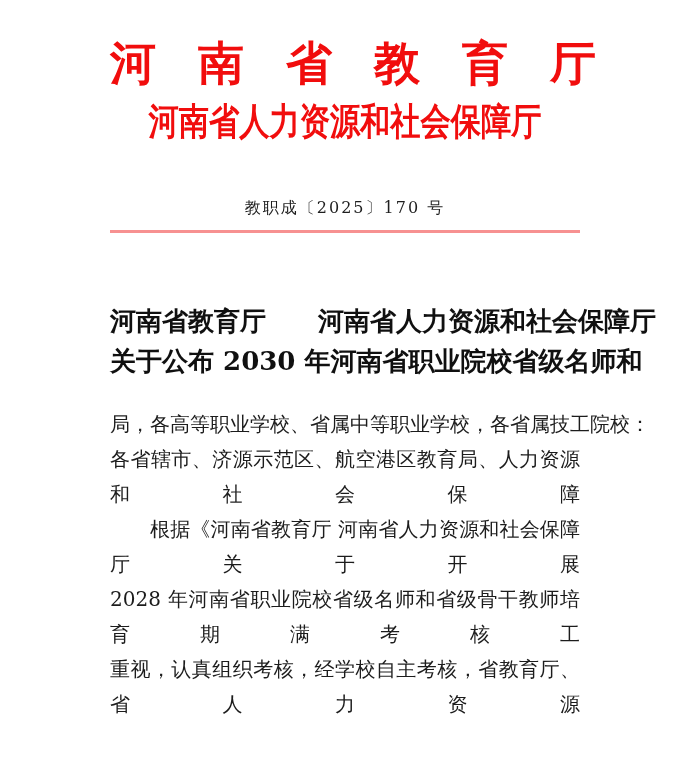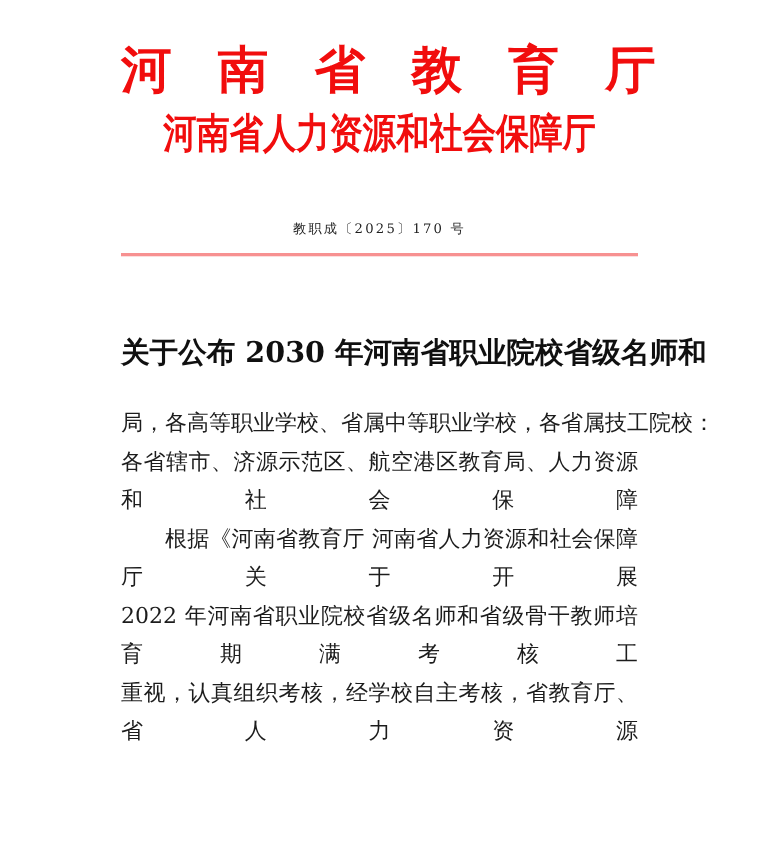--- a/index.html
+++ b/index.html
@@ -40,21 +40,21 @@
   .agency2 .condense {
     display: inline-block;
     transform: scale(0.84, 1.03);
     transform-origin: 50% 50%;
   }
 
   
   .doc-number {
     margin-top: 46px;
     text-align: center;
-    font-size: 12px;
+    font-size: 16px;
     line-height: 24px;
     color: #1e1e1e;
     letter-spacing: 2px;
   }
 
   
   .red-divider {
     margin-top: 10px;
     height: 3px;
     background: #f79191;
@@ -101,25 +101,26 @@
     <div class="agency2">
       <span class="condense">河南省人力资源和社会保障厅</span>
     </div>
   </div>
 
   <div class="doc-number">教职成〔2025〕170 号</div>
 
   <div class="red-divider"></div>
 
   <div class="notice-title">
+    <div class="t-line">河南省教育厅　　河南省人力资源和社会保障厅</div>
     <div class="t-line">关于公布 2030 年河南省职业院校省级名师和</div>
   </div>
 
   <div class="body-text">
     <div class="b-line">局，各高等职业学校、省属中等职业学校，各省属技工院校：</div>
     <div class="b-line j">各省辖市、济源示范区、航空港区教育局、人力资源和社会保障</div>
     <div class="b-line j indent">根据《河南省教育厅 河南省人力资源和社会保障厅关于开展</div>
-    <div class="b-line j">2022 年河南省职业院校省级名师和省级骨干教师培育期满考核工</div>
+    <div class="b-line j">2028 年河南省职业院校省级名师和省级骨干教师培育期满考核工</div>
     <div class="b-line j">重视，认真组织考核，经学校自主考核，省教育厅、省人力资源</div>
 
   </div>
 
 </div>
 
 </body></html>

